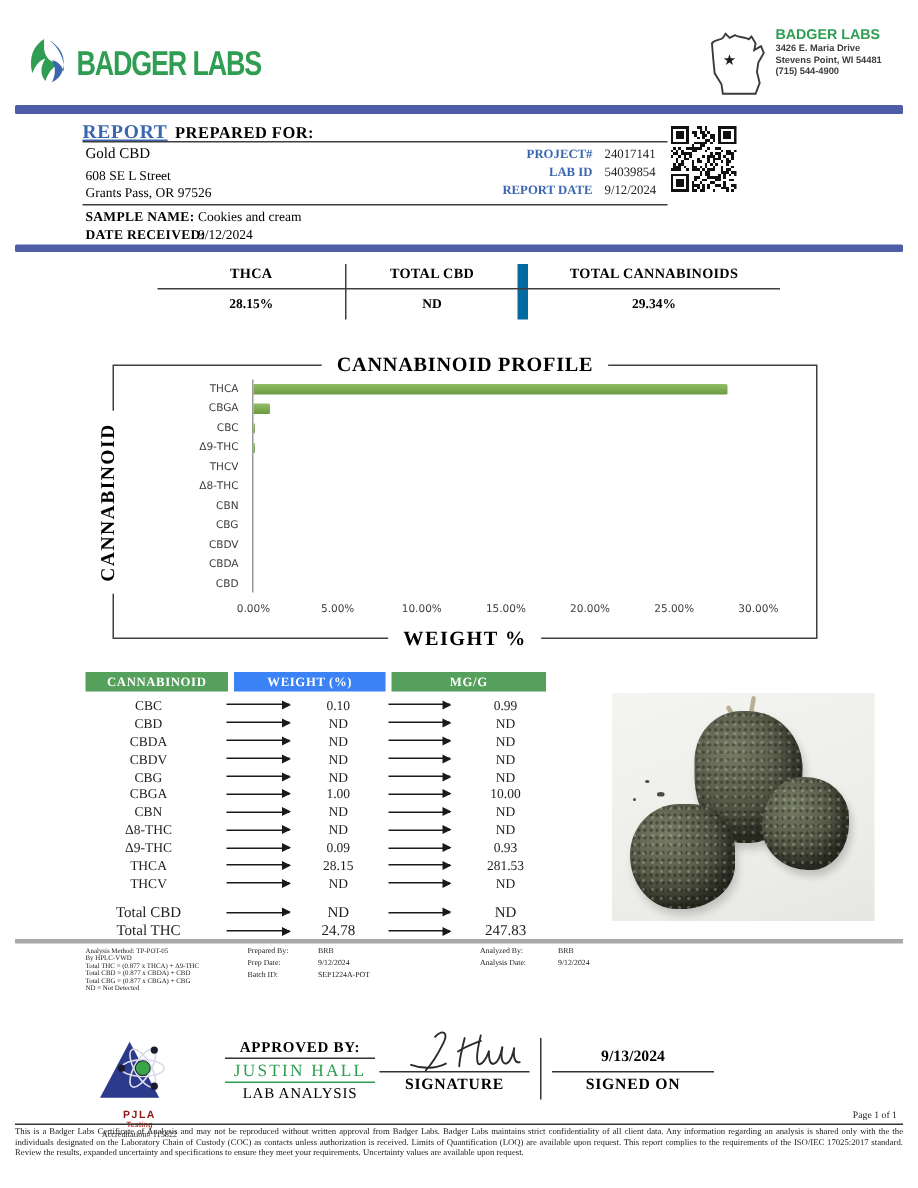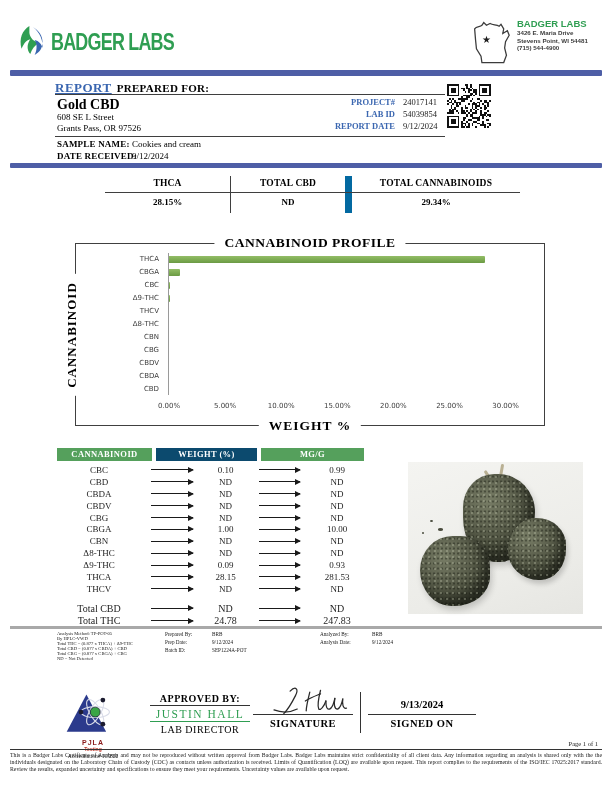--- a/index.html
+++ b/index.html
@@ -18,21 +18,21 @@
   .addr { font-size:6.2px; font-weight:bold; color:#3c3c3c; line-height:7.6px; }
   .bar { position:absolute; left:10px; right:10px; height:6px; background:#4e5ea6; border-radius:1px; }
   .bar1 { top:70px; }
   .bar2 { top:163px; height:5px; }
 
   
   .rep-head { position:absolute; left:55px; top:80px; display:flex; align-items:baseline; gap:5px; }
   .rep-word { color:#3a66b0; font-weight:bold; font-size:13px; text-decoration:underline; letter-spacing:0.5px; }
   .rep-rest { font-weight:bold; font-size:11px; letter-spacing:0.3px; }
   .hline { position:absolute; background:#3f3f3f; height:1px; }
-  .client-name { position:absolute; left:57px; top:97px; font-weight:bold; font-size:14px; }
+  .client-name { position:absolute; left:57px; top:97px; font-weight:normal; font-size:10px; }
   .client-a1 { position:absolute; left:57px; top:112px; font-size:9px; }
   .client-a2 { position:absolute; left:57px; top:123px; font-size:9px; }
   .proj-label { position:absolute; left:270px; width:125px; text-align:right; font-weight:bold; color:#3a66b0; font-size:8.5px; }
   .proj-val { position:absolute; left:403px; font-size:8.5px; color:#222; }
   .samp-label { position:absolute; left:57px; font-weight:bold; font-size:9px; letter-spacing:0.2px; }
   .samp-val { position:absolute; left:132px; font-size:9px; }
   .qr { position:absolute; left:447px; top:84px; width:44px; height:44px; }
 
   
   .summary { position:absolute; left:105px; top:176px; width:415px; height:37px; display:flex; }
@@ -50,21 +50,21 @@
   .chart-labels { position:absolute; left:4px; top:9px; bottom:30px; width:84px; display:flex; flex-direction:column; }
   .cat-label { flex:1; display:flex; align-items:center; justify-content:flex-end; padding-right:5px; font-family:"DejaVu Sans", sans-serif; font-size:7px; color:#3c3c3c; }
   .plot-wrap { position:absolute; left:92px; right:7px; top:9px; bottom:30px; border-left:1px solid #9a9a9a; }
   .bar-el { position:absolute; left:0; height:7px; background:linear-gradient(180deg,#93bd67 0%,#7dab52 55%,#6b9a44 100%); border-radius:0 1px 1px 0; }
   .tick { position:absolute; bottom:-15px; transform:translateX(-50%); font-family:"DejaVu Sans", sans-serif; font-size:7px; color:#3c3c3c; white-space:nowrap; }
 
   
   .ctable { position:absolute; left:57px; top:448px; width:307px; }
   .ctable-head { display:flex; gap:4px; }
   .th { height:13px; line-height:13px; text-align:center; color:#fff; font-weight:bold; font-size:8.5px; letter-spacing:0.4px; }
-  .th.g { background:#55a05c; } .th.b { background:#0c4a6e; }
+  .th.g { background:#55a05c; } .th.b { background:#3b82f6; }
   .th1 { width:95px; } .th2 { width:101px; } .th3 { width:103px; }
   .trows { margin-top:3px; }
   .trow { display:flex; align-items:center; height:11.9px; font-size:9px; color:#1d1d1d; }
   .trow.total { height:12.6px; font-size:10px; }
   .tgap { height:7px; }
   .tname { width:84px; text-align:center; }
   .tarrow { flex:1; height:1px; background:#1a1a1a; margin:0 10px; position:relative; }
   .tarrow::after { content:''; position:absolute; right:-1px; top:-2.5px; border-left:6px solid #1a1a1a; border-top:3px solid transparent; border-bottom:3px solid transparent; }
   .tval-w { width:46px; text-align:center; }
   .tval-m { width:54px; text-align:center; }
@@ -566,21 +566,21 @@
       <circle cx="34" cy="33" r="2.2" fill="#1b1b2f"></circle>
     </svg>
     <div class="pjla-name">PJLA</div>
     <div class="pjla-sub">Testing</div>
     <div class="accred">Accreditation# 115822</div>
   </div>
 
   <div class="approved">
     <div class="appr-label">APPROVED BY:</div>
     <div class="appr-name">JUSTIN HALL</div>
-    <div class="appr-title">LAB DIRECTOR</div>
+    <div class="appr-title">LAB ANALYSIS</div>
   </div>
 
   <svg class="sig-svg" width="92" height="34" viewBox="0 0 100 38">
     <g fill="none" stroke="#2a2a2a" stroke-width="1.4" stroke-linecap="round">
       <path d="M30,8 C36,2 40,5 36,13 C32,21 27,29 23,33"></path>
       <path d="M12,29 C20,32 30,32 38,28"></path>
       <path d="M52,9 C50,17 48,25 48,30"></path>
       <path d="M47,19 C53,15 59,13 64,11"></path>
       <path d="M64,7 C62,15 60,24 62,28 C64,30 68,25 70,19"></path>
       <path d="M70,19 C70,25 71,29 74,28 C77,27 79,21 80,16"></path>

